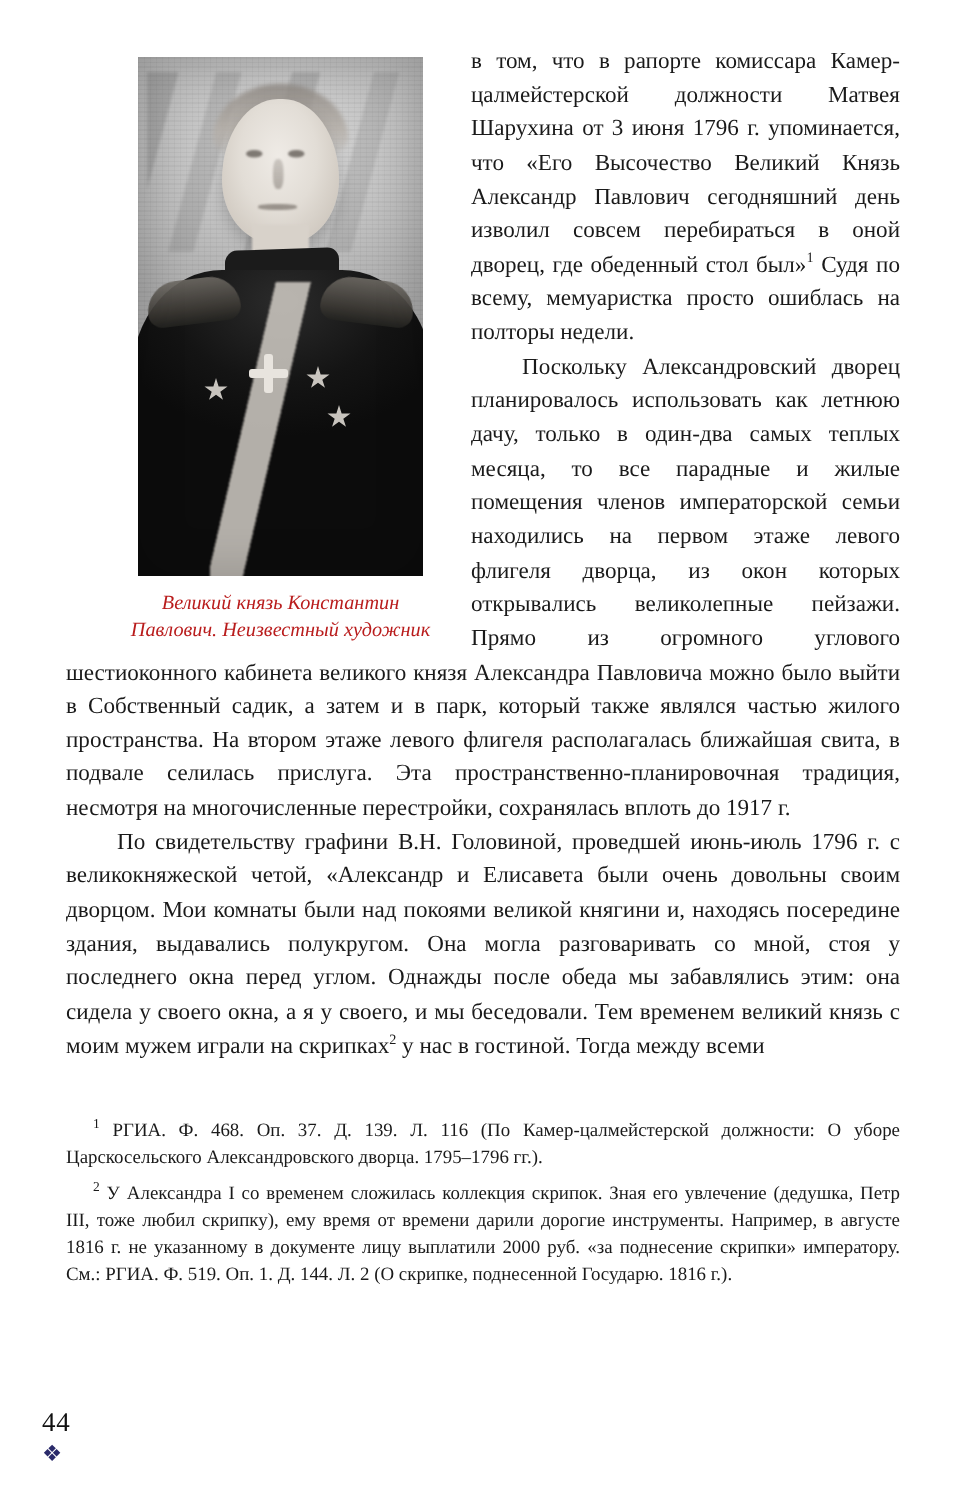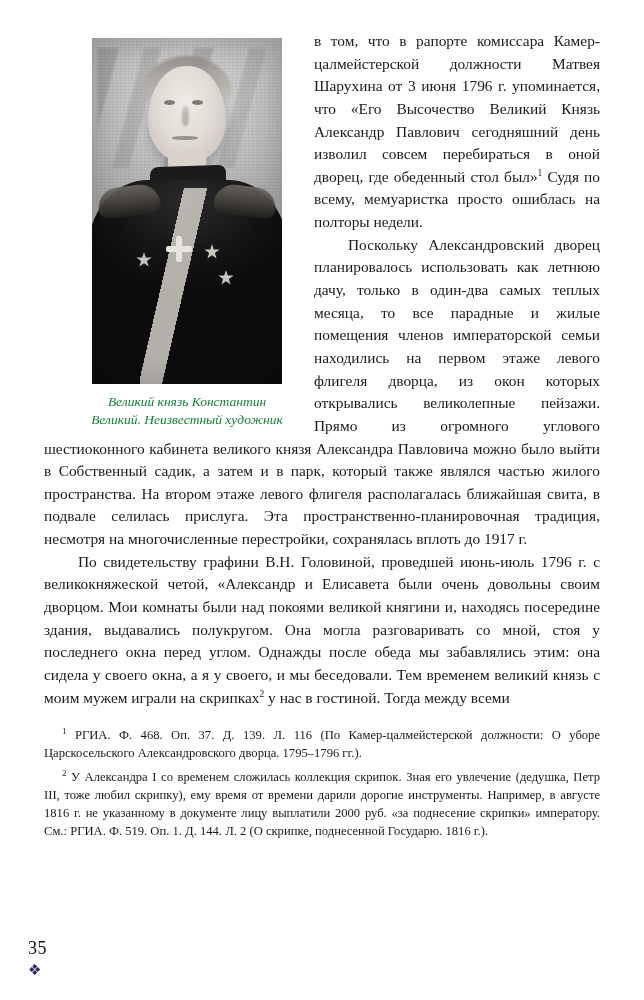--- a/index.html
+++ b/index.html
@@ -174,41 +174,41 @@
     position: absolute; inset: 0;
     box-shadow: inset 0 0 26px 8px rgba(0,0,0,.12);
   }
 
   .figure-caption {
     margin-top: 9px;
     font-style: italic;
     font-size: 13.5px;
     line-height: 1.32;
     text-align: center;
-    color: #15803d;
+    color: #b91c1c;
   }
 
   
   .body-text p {
     margin: 0;
     font-size: 15.4px;
     line-height: 1.47;
     text-align: justify;
     text-indent: 34px;
     hyphens: auto;
   }
   .body-text p.noindent { text-indent: 0; }
   .ital { }
   sup {
     font-size: 9.5px;
     vertical-align: super;
     line-height: 0;
   }
   .footnotes {
-    margin-top: 18px;
+    margin-top: 36px;
   }
   .footnotes p {
     margin: 0 0 6px 0;
     font-size: 12.6px;
     line-height: 1.42;
     text-align: justify;
     text-indent: 18px;
   }
   .footnotes sup { font-size: 9px; }
 
@@ -258,38 +258,38 @@
         <div class="shoulder r"></div>
         <div class="sash"></div>
         <div class="cross"></div>
         <div class="star s1"></div>
         <div class="star s2"></div>
         <div class="star s3"></div>
         <div class="vignette"></div>
       </div>
       <figcaption class="figure-caption">
         <span>Великий князь Константин</span><br>
-        <span>Великий. Неизвестный художник</span>
+        <span>Павлович. Неизвестный художник</span>
       </figcaption>
     </figure>
 
     <div class="body-text">
 
       <p class="noindent"><span>в том, что в рапорте комиссара Камер-цалмейстерской должности Матвея Шарухина от </span><span class="ital">3 июня 1796 г.</span><span> упоминается, что «Его Высочество Великий Князь Александр Павлович </span><span class="ital">сегодняшний день изволил совсем перебираться в оной дворец, где обеденный стол был»</span><sup>1</sup><span> Судя по всему, мемуаристка просто ошиблась на полторы недели.</span></p>
 
       <p>Поскольку Александровский дворец планировалось использовать как летнюю дачу, только в один-два самых теплых месяца, то все парадные и жилые помещения членов императорской семьи находились на первом этаже левого флигеля дворца, из окон которых открывались великолепные пейзажи. Прямо из огромного углового шестиоконного кабинета великого князя Александра Павловича можно было выйти в Собственный садик, а затем и в парк, который также являлся частью жилого пространства. На втором этаже левого флигеля располагалась ближайшая свита, в подвале селилась прислуга. Эта пространственно-планировочная традиция, несмотря на многочисленные перестройки, сохранялась вплоть до 1917 г.</p>
 
       <p><span>По свидетельству графини В.Н. Головиной, проведшей июнь-июль 1796 г. с великокняжеской четой, «Александр и Елисавета были очень довольны своим дворцом. Мои комнаты были над покоями великой княгини и, находясь посередине здания, выдавались полукругом. Она могла разговаривать со мной, стоя у последнего окна перед углом. Однажды после обеда мы забавлялись этим: она сидела у своего окна, а я у своего, и мы беседовали. Тем временем великий князь с моим мужем играли на скрипках</span><sup>2</sup><span> у нас в гостиной. Тогда между всеми</span></p>
 
     </div>
   </div>
 
   <div class="footnotes">
     <p><sup>1</sup> <span>РГИА. Ф. 468. Оп. 37. Д. 139. Л. 116 (По Камер-цалмейстерской должности: О уборе Царскосельского Александровского дворца. 1795–1796 гг.).</span></p>
     <p><sup>2</sup> <span>У Александра I со временем сложилась коллекция скрипок. Зная его увлечение (дедушка, Петр III, тоже любил скрипку), ему время от времени дарили дорогие инструменты. Например, в августе 1816 г. не указанному в документе лицу выплатили 2000 руб. «за поднесение скрипки» императору. См.: РГИА. Ф. 519. Оп. 1. Д. 144. Л. 2 (О скрипке, поднесенной Государю. 1816 г.).</span></p>
   </div>
 
   <div class="page-foot">
-    <div class="folio">35</div>
+    <div class="folio">44</div>
     <div class="ornament">❖</div>
   </div>
 
 </div>
 
 </body></html>

